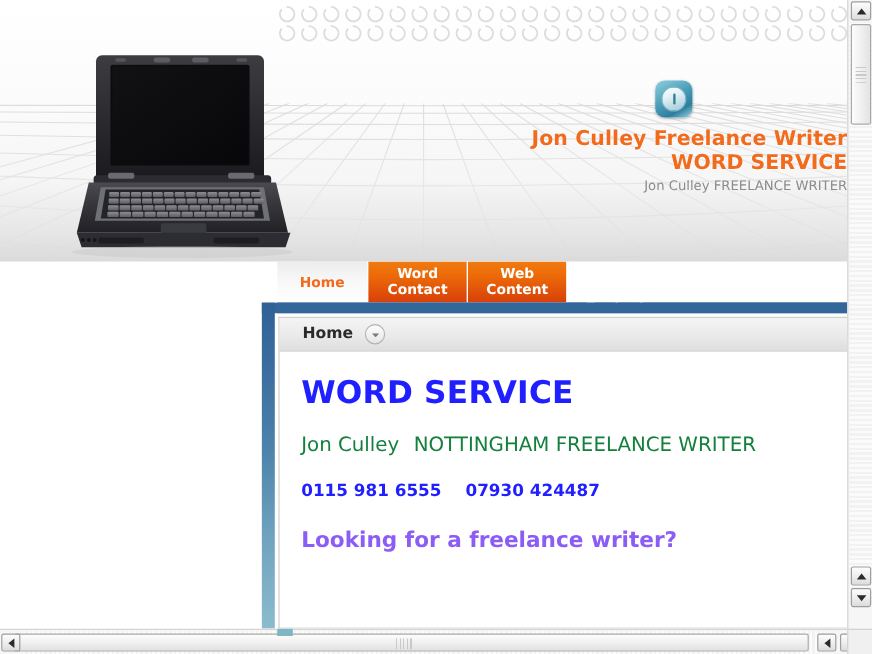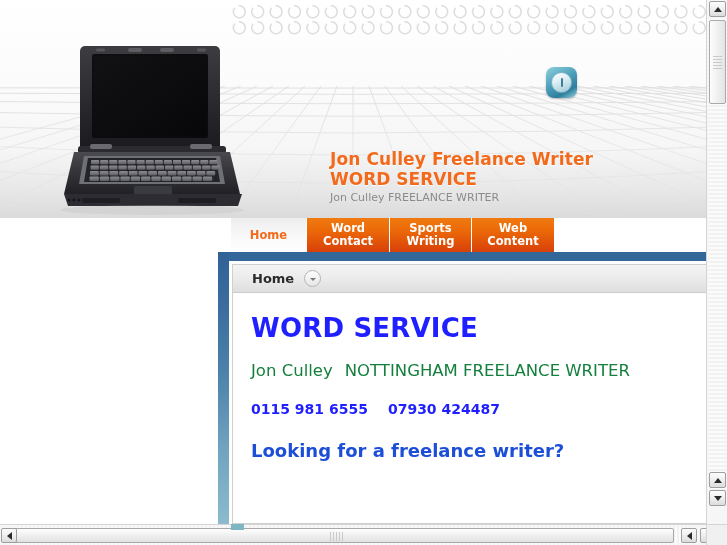--- a/index.html
+++ b/index.html
@@ -36,21 +36,21 @@
   
   .logo{position:absolute;left:546px;top:67px;width:31px;height:31px;border-radius:8px;
         background:linear-gradient(150deg,#8fd0dd 0%,#4c9fba 45%,#2d7e9e 75%,#9fd8e3 100%);
         box-shadow:0 1px 2px rgba(0,0,0,.25);display:flex;align-items:center;justify-content:center;}
   .logo .ring{width:19px;height:19px;border-radius:50%;
         background:linear-gradient(160deg,#ffffff 0%,#dff0f5 40%,#9ec8d6 100%);
         border:1.5px solid #7fb6c8;display:flex;align-items:center;justify-content:center;}
   .logo .bar{width:2px;height:9px;background:#3b7e96;border-radius:1px;}
 
   
-  .brand{position:absolute;left:330px;top:106px;width:376px;text-align:left;margin-top:43px;}
+  .brand{position:absolute;left:330px;top:106px;width:376px;text-align:right;}
   .brand .b1{color:#f26a1b;font-size:17px;font-weight:bold;letter-spacing:.1px;line-height:20px;
              text-shadow:0 1px 0 rgba(255,255,255,.8);}
   .brand .b2{color:#f26a1b;font-size:17px;font-weight:bold;line-height:20px;
              text-shadow:0 1px 0 rgba(255,255,255,.8);}
   .brand .b3{color:#8b8b8b;font-size:11px;line-height:15px;padding-top:1px;}
 
   
   .navwrap{position:absolute;left:231px;top:218px;width:475px;height:34px;overflow:hidden;}
   .nav{display:flex;height:34px;}
   .tab{flex:0 0 auto;position:relative;display:flex;flex-direction:column;align-items:center;
@@ -85,21 +85,21 @@
 
   
   .content{position:absolute;left:0;top:29px;width:473px;height:230px;padding:19px 18px 0 18px;
       box-sizing:border-box;}
   .h-word{color:#1f1fff;font-size:26px;font-weight:bold;letter-spacing:.2px;line-height:30px;}
   .h-name{color:#15803d;font-size:16.5px;font-weight:normal;line-height:20px;margin-top:18px;
       white-space:nowrap;}
   .h-name .sep{display:inline-block;width:12px;}
   .h-phone{color:#1f1fff;font-size:14px;font-weight:bold;line-height:18px;margin-top:19px;}
   .h-phone .sep{display:inline-block;width:20px;}
-  .h-ask{color:#1d4ed8;font-size:18px;font-weight:bold;line-height:22px;margin-top:22px;}
+  .h-ask{color:#8b5cf6;font-size:18px;font-weight:bold;line-height:22px;margin-top:22px;}
   .p-body{color:#3a3a3a;font-size:13.5px;line-height:20px;margin-top:13px;}
 
   
   .vsb{position:absolute;left:706px;top:0;width:21px;height:524px;
        background:#f6f6f6;border-left:1px solid #d4d4d4;box-sizing:border-box;}
   .vsb .trough{position:absolute;left:1px;top:19px;width:19px;height:486px;
        background:repeating-linear-gradient(0deg,#fbfbfb 0,#fbfbfb 2px,#f2f2f2 2px,#f2f2f2 4px);}
   .vsb .thumb{position:absolute;left:2px;top:20px;width:17px;height:84px;
        background:linear-gradient(90deg,#fdfdfd 0%,#f0f0f0 50%,#e3e3e3 100%);
        border:1px solid #a9a9a9;border-radius:2px;box-sizing:border-box;}
@@ -382,24 +382,20 @@
     <div class="navbar-blue"></div>
     <div class="navwrap">
       <div class="nav" id="nav-root">
           <div class="tab active" style="width: 76px;">
             <span>Home</span>
           </div>
           <div class="tab" style="width: 83px; justify-content: center;">
             <span>Word</span>
             <span>Contact</span>
           </div>
-          <div class="tab" style="width: 82px;">
-            <span>Sports</span>
-            <span>Writing</span>
-          </div>
           <div class="tab" style="width: 83px; align-items: center;">
             <span>Web</span>
             <span>Content</span>
           </div>
           <div class="tab" style="width: 80px; margin-top: 44px;">
             <span>Contact</span>
             <span>Me</span>
           </div>
         </div>
     </div>

